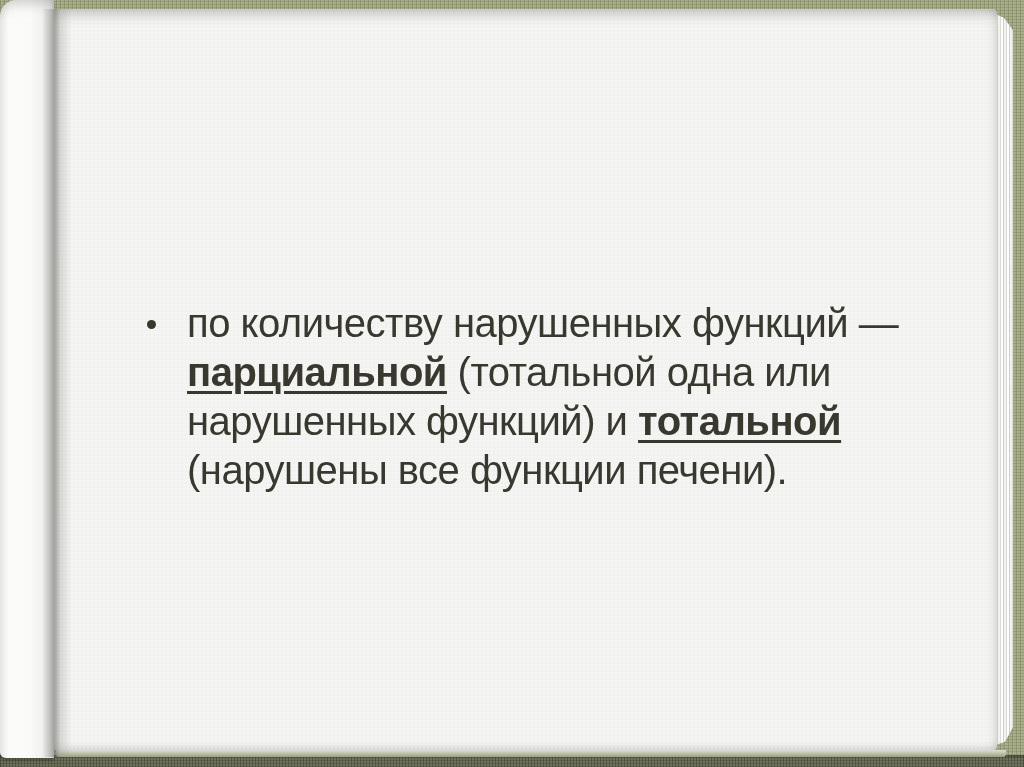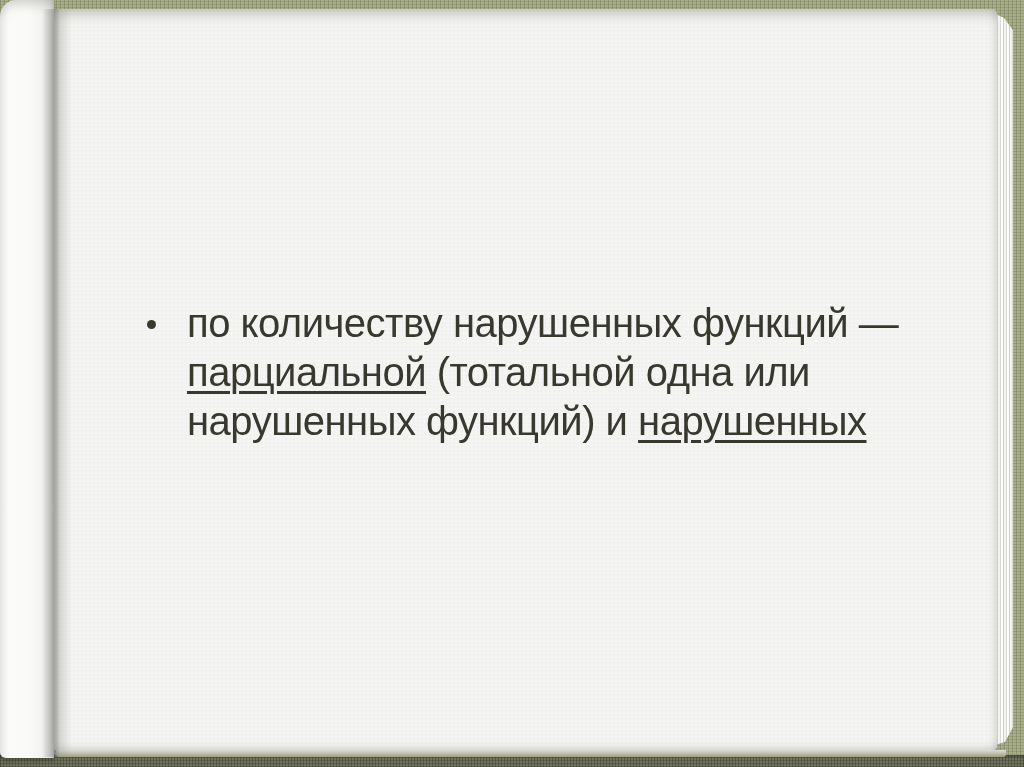--- a/index.html
+++ b/index.html
@@ -124,21 +124,21 @@
   .bullet-dot {
     position: absolute;
     left: 10px;
     top: 21px;
     width: 9px;
     height: 9px;
     border-radius: 50%;
     background: #38382f;
   }
   .em {
-    font-weight: normal;
+    font-weight: bold;
     text-decoration: underline;
     text-decoration-thickness: 3px;
     text-underline-offset: 5px;
     margin-top: 47px;
   }
 </style>
 </head>
 <body>
 
 <div class="book">
@@ -153,21 +153,24 @@
     <ul class="bullet-list">
       <li class="bullet-item">
         <span class="bullet-dot"></span>
         <div class="line">
           <span>по количеству нарушенных функций —</span>
         </div>
         <div class="line">
           <span class="em">парциальной</span><span> (тотальной одна или</span>
         </div>
         <div class="line">
-          <span>нарушенных функций) и </span><span class="em">нарушенных</span>
+          <span>нарушенных функций) и </span><span class="em">тотальной</span>
+        </div>
+        <div class="line">
+          <span>(нарушены все функции печени).</span>
         </div>
       </li>
     </ul>
   </div>
 
   <div class="left-page"></div>
   <div class="gutter"></div>
 
 </div>
 

